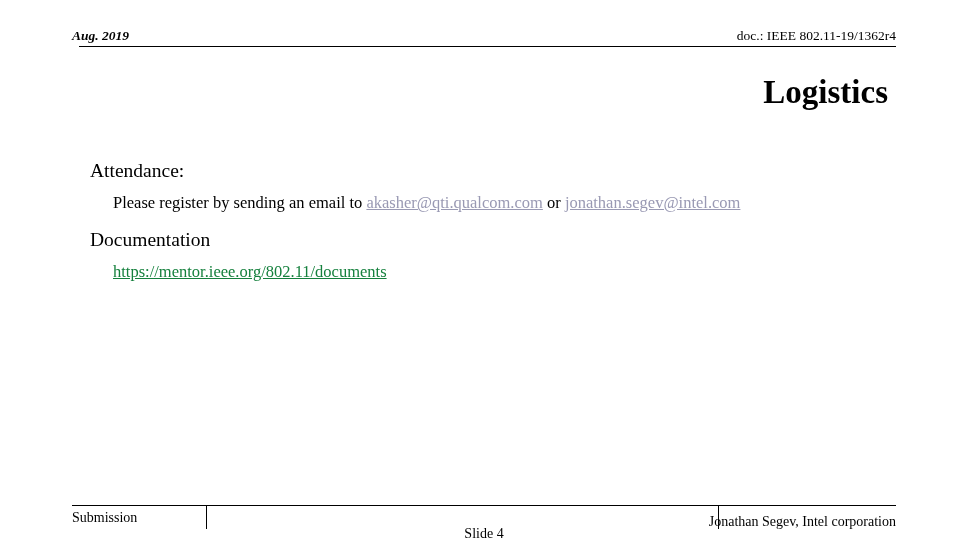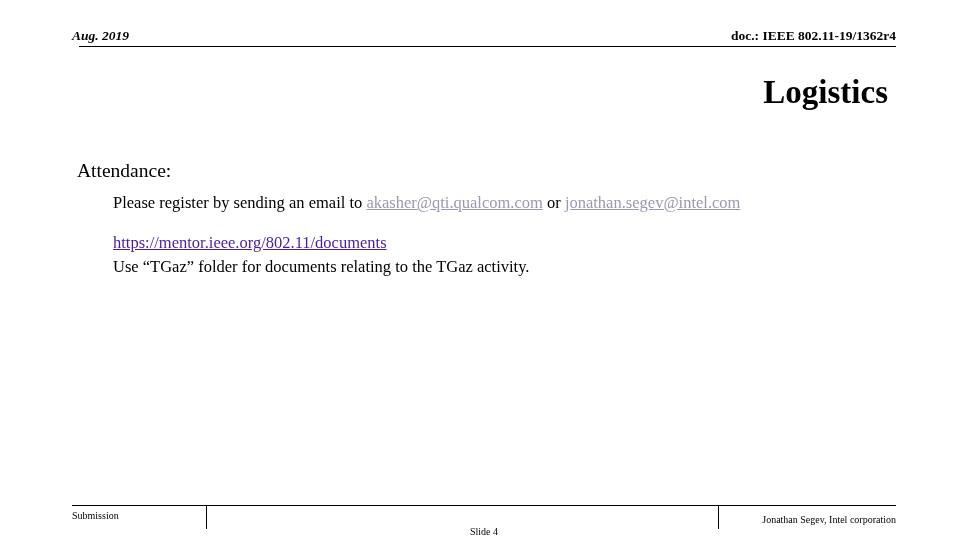--- a/index.html
+++ b/index.html
@@ -39,21 +39,21 @@
     font-weight: bold;
     font-family: "Liberation Serif", serif;
     white-space: nowrap;
     font-style: italic;
   }
   .header-right {
     position: absolute;
     right: 0;
     top: 0;
     font-size: 13.5px;
-    font-weight: bold;
+    font-weight: normal;
     font-family: "Liberation Serif", serif;
     white-space: nowrap;
   }
   .header-rule {
     position: absolute;
     left: 79px;
     top: 46px;
     width: 817px;
     height: 0;
     border-top: 1px solid #000000;
@@ -76,57 +76,57 @@
   .body-block {
     position: absolute;
     left: 75px;
     top: 158px;
     width: 820px;
   }
 
   .lvl1 {
     font-size: 19.5px;
     line-height: 26px;
-    margin: 0 0 3px 2px;
+    margin: 0 0 3px 15px;
     font-family: "Liberation Serif", serif;
   }
   .lvl2 {
     font-size: 16.5px;
     line-height: 22px;
     margin: 0 0 2px 38px;
     font-family: "Liberation Serif", serif;
   }
   .gap-a { height: 11px; }
   .gap-b { height: 5px; }
 
   .link {
     color: #9999b3;
     text-decoration: underline;
   }
   .link-plain {
-    color: #4c1d95;
+    color: #15803d;
     text-decoration: underline;
   }
 
   
   .footer-rule {
     position: absolute;
     left: 72px;
     top: 505px;
     width: 824px;
     height: 0;
     border-top: 1px solid #000000;
   }
   .footer {
     position: absolute;
     left: 72px;
     top: 510px;
     width: 824px;
     height: 18px;
-    font-size: 10px;
+    font-size: 14px;
     font-family: "Liberation Serif", serif;
   }
   .footer-left {
     position: absolute;
     left: 0;
     top: 0;
     white-space: nowrap;
   }
   .footer-center {
     position: absolute;
@@ -175,26 +175,26 @@
   <div class="body-block">
 
     <p class="lvl1">Attendance:</p>
 
     <div class="gap-b"></div>
 
     <p class="lvl2"><span>Please register by sending an email to </span><a class="link" href="#">akasher@qti.qualcom.com</a><span>  or </span><a class="link" href="#">jonathan.segev@intel.com</a></p>
 
     <div class="gap-a"></div>
 
+    <p class="lvl1">Documentation</p>
 
     <div class="gap-b"></div>
 
     <p class="lvl2"><a class="link-plain" href="#">https://mentor.ieee.org/802.11/documents</a></p>
 
-    <p class="lvl2">Use “TGaz” folder for documents relating to the TGaz activity.</p>
 
   </div>
 
   <div class="footer-rule"></div>
   <div class="footer-vrule-left"></div>
   <div class="footer-vrule-right"></div>
 
   <div class="footer">
     <div class="footer-left">Submission</div>
     <div class="footer-center">Slide 4</div>

